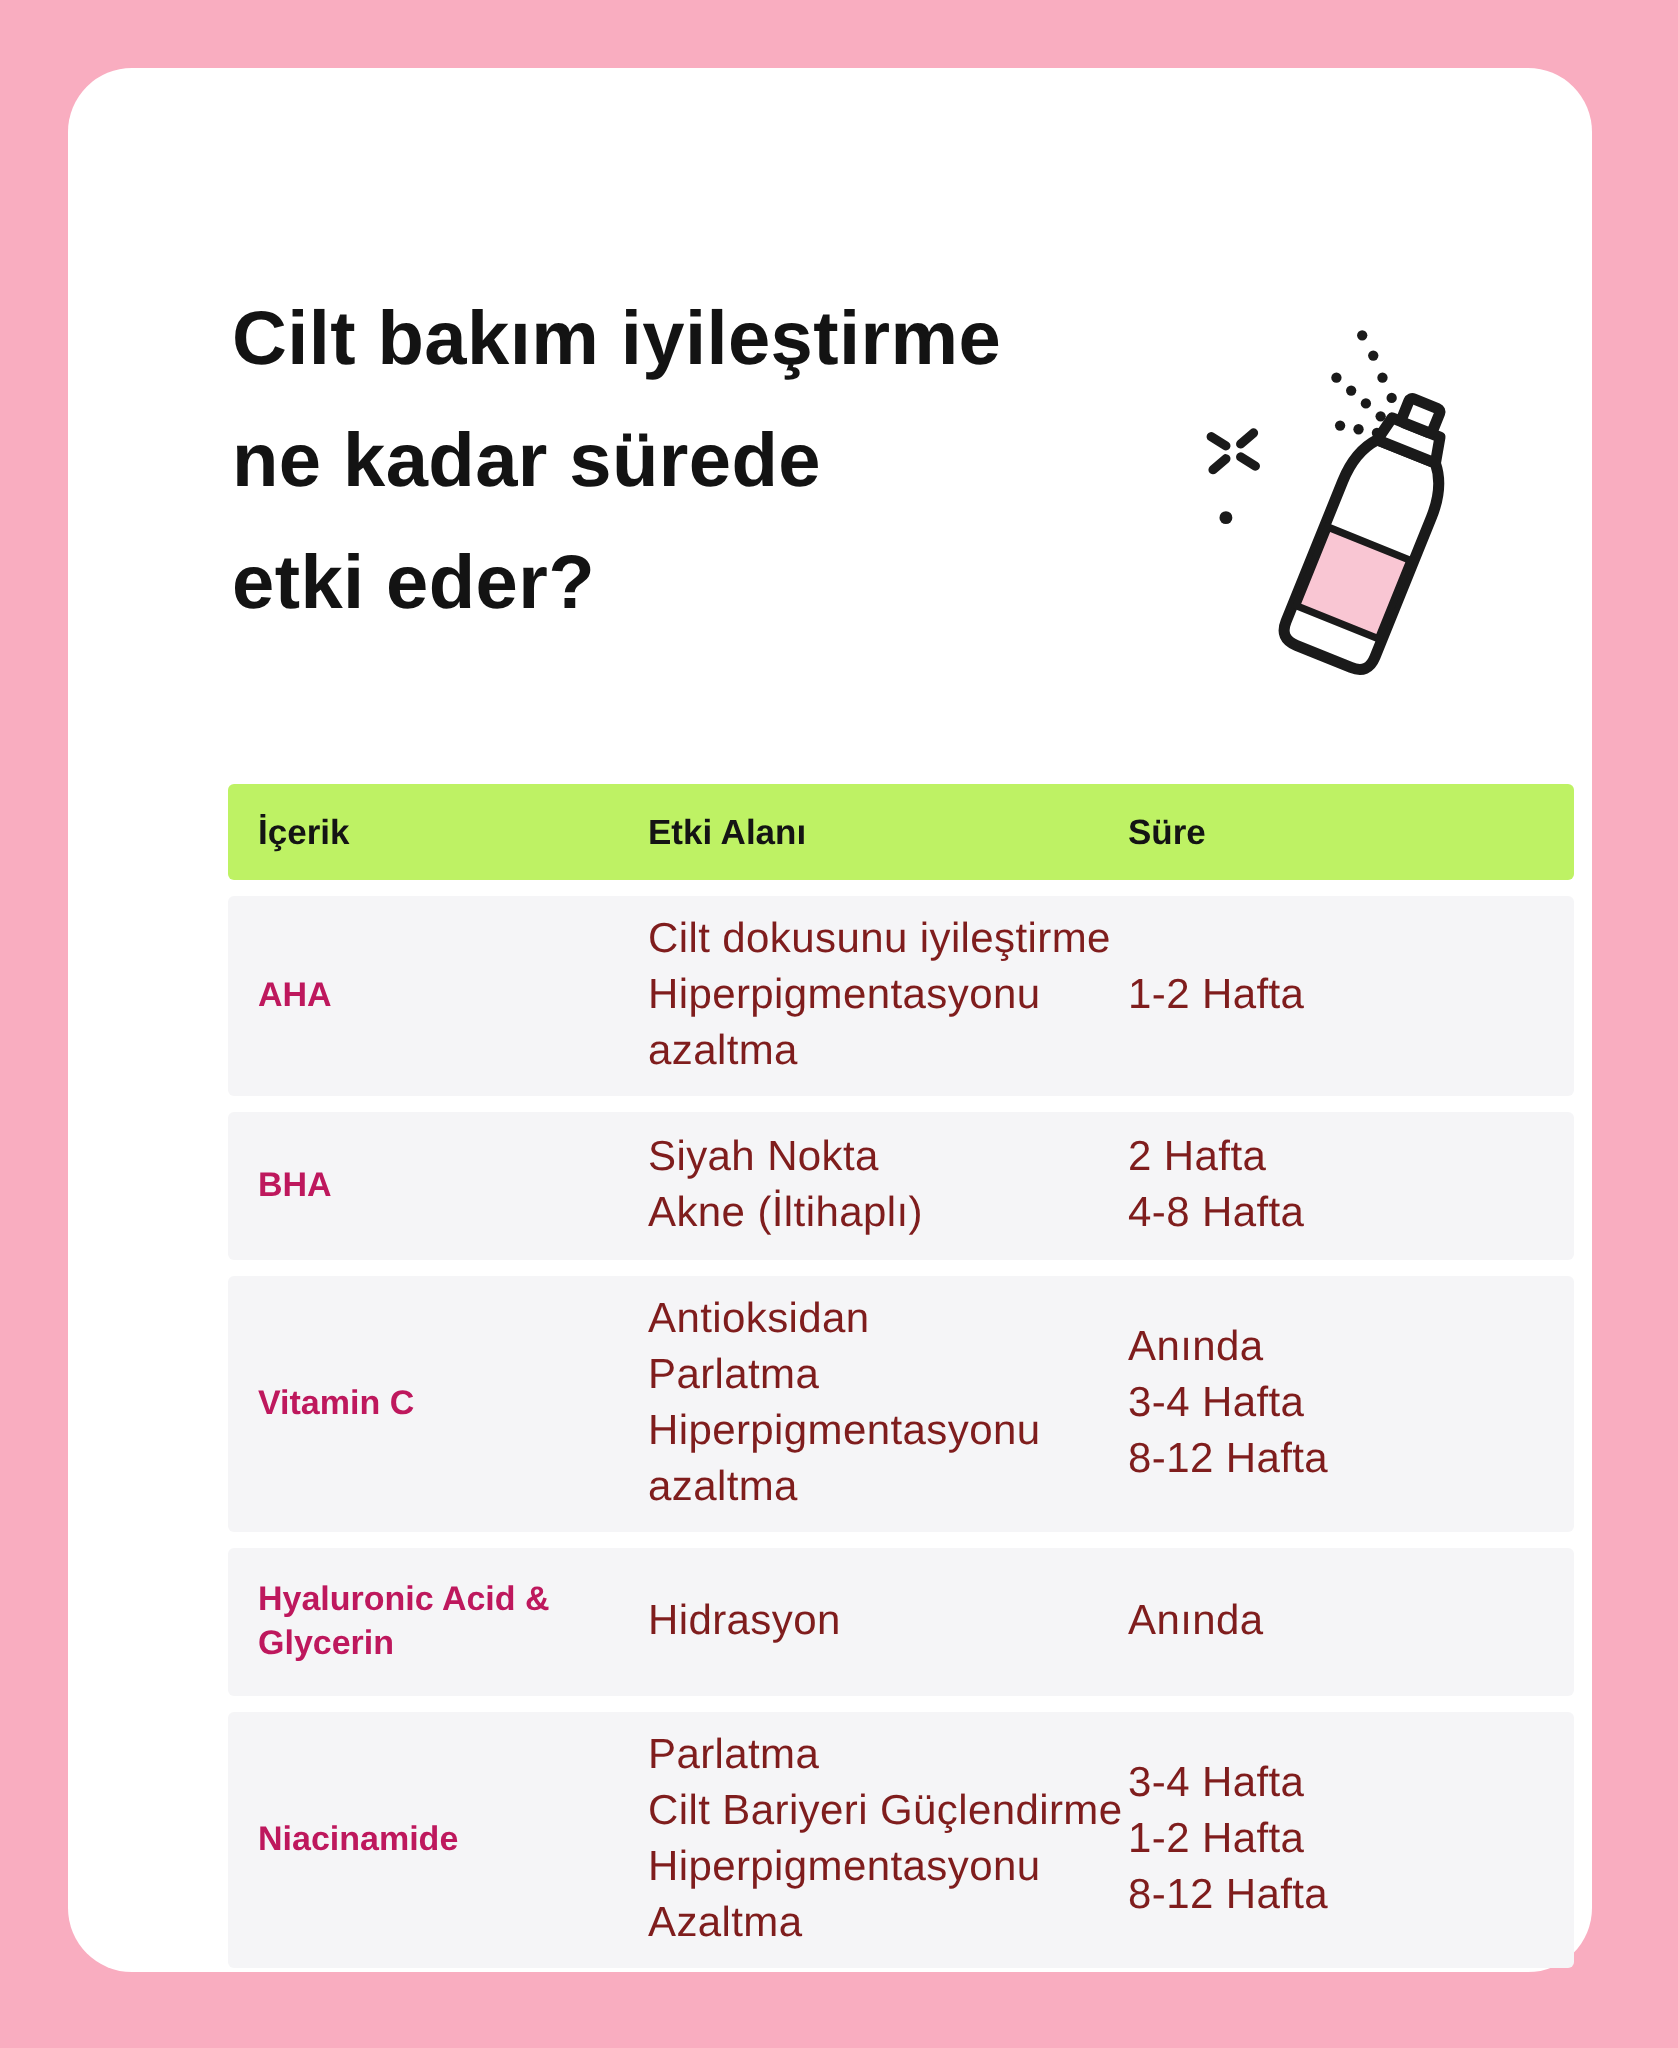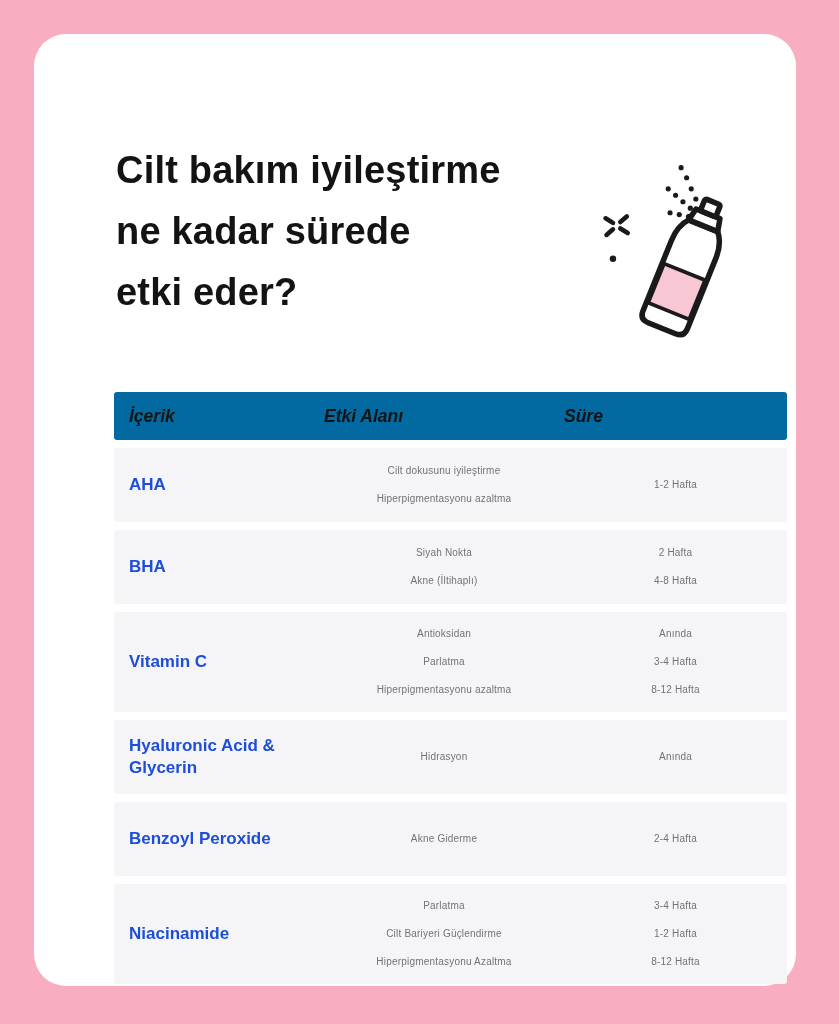--- a/index.html
+++ b/index.html
@@ -18,35 +18,35 @@
     letter-spacing:0.2px;
   }
   .illustration{
     position:absolute;left:555px;top:118px;width:175px;height:198px;
   }
   .table{
     position:absolute;left:80px;top:358px;width:673px;
   }
   .thead{
     display:grid;grid-template-columns:210px 240px 223px;align-items:center;
-    height:48px;background:#0369a1;border-radius:3px;font-style:italic;
+    height:48px;background:#bef264;border-radius:3px;
   }
   .h-cell{font-weight:700;font-size:17.5px;color:#141414;text-align:left;}
   .h-cell.first{text-align:left;padding-left:15px;}
   .row{
     display:grid;grid-template-columns:210px 240px 223px;align-items:center;
     min-height:74px;padding:8px 0;margin-top:8px;
     background:#F5F5F7;border-radius:3px;box-sizing:border-box;
   }
   .ingredient{
-    font-weight:700;font-size:17px;color:#1d4ed8;padding-left:15px;line-height:22px;
+    font-weight:700;font-size:17px;color:#be185d;padding-left:15px;line-height:22px;
   }
   .cell-stack{display:flex;flex-direction:column;}
   .cell-line{
-    line-height:28px;font-size:10px;color:#737373;text-align:center;
+    line-height:28px;font-size:21px;color:#7f1d1d;
     letter-spacing:0.2px;
   }
 </style>
 </head>
 <body>
 
 <div class="card">
 
   <div class="title">
     <div>Cilt bakım iyileştirme</div>
@@ -133,29 +133,20 @@
   <div class="row">
     <div class="ingredient">Hyaluronic Acid &amp; Glycerin</div>
     <div class="cell-stack">
             <div class="cell-line">Hidrasyon</div>
           </div>
     <div class="cell-stack">
             <div class="cell-line">Anında</div>
           </div>
   </div>
 
-  <div class="row">
-    <div class="ingredient">Benzoyl Peroxide</div>
-    <div class="cell-stack">
-            <div class="cell-line">Akne Giderme</div>
-          </div>
-    <div class="cell-stack">
-            <div class="cell-line">2-4 Hafta</div>
-          </div>
-  </div>
 
   <div class="row">
     <div class="ingredient">Niacinamide</div>
     <div class="cell-stack">
             <div class="cell-line">Parlatma</div>
             <div class="cell-line">Cilt Bariyeri Güçlendirme</div>
             <div class="cell-line">Hiperpigmentasyonu Azaltma</div>
           </div>
     <div class="cell-stack">
             <div class="cell-line">3-4 Hafta</div>

